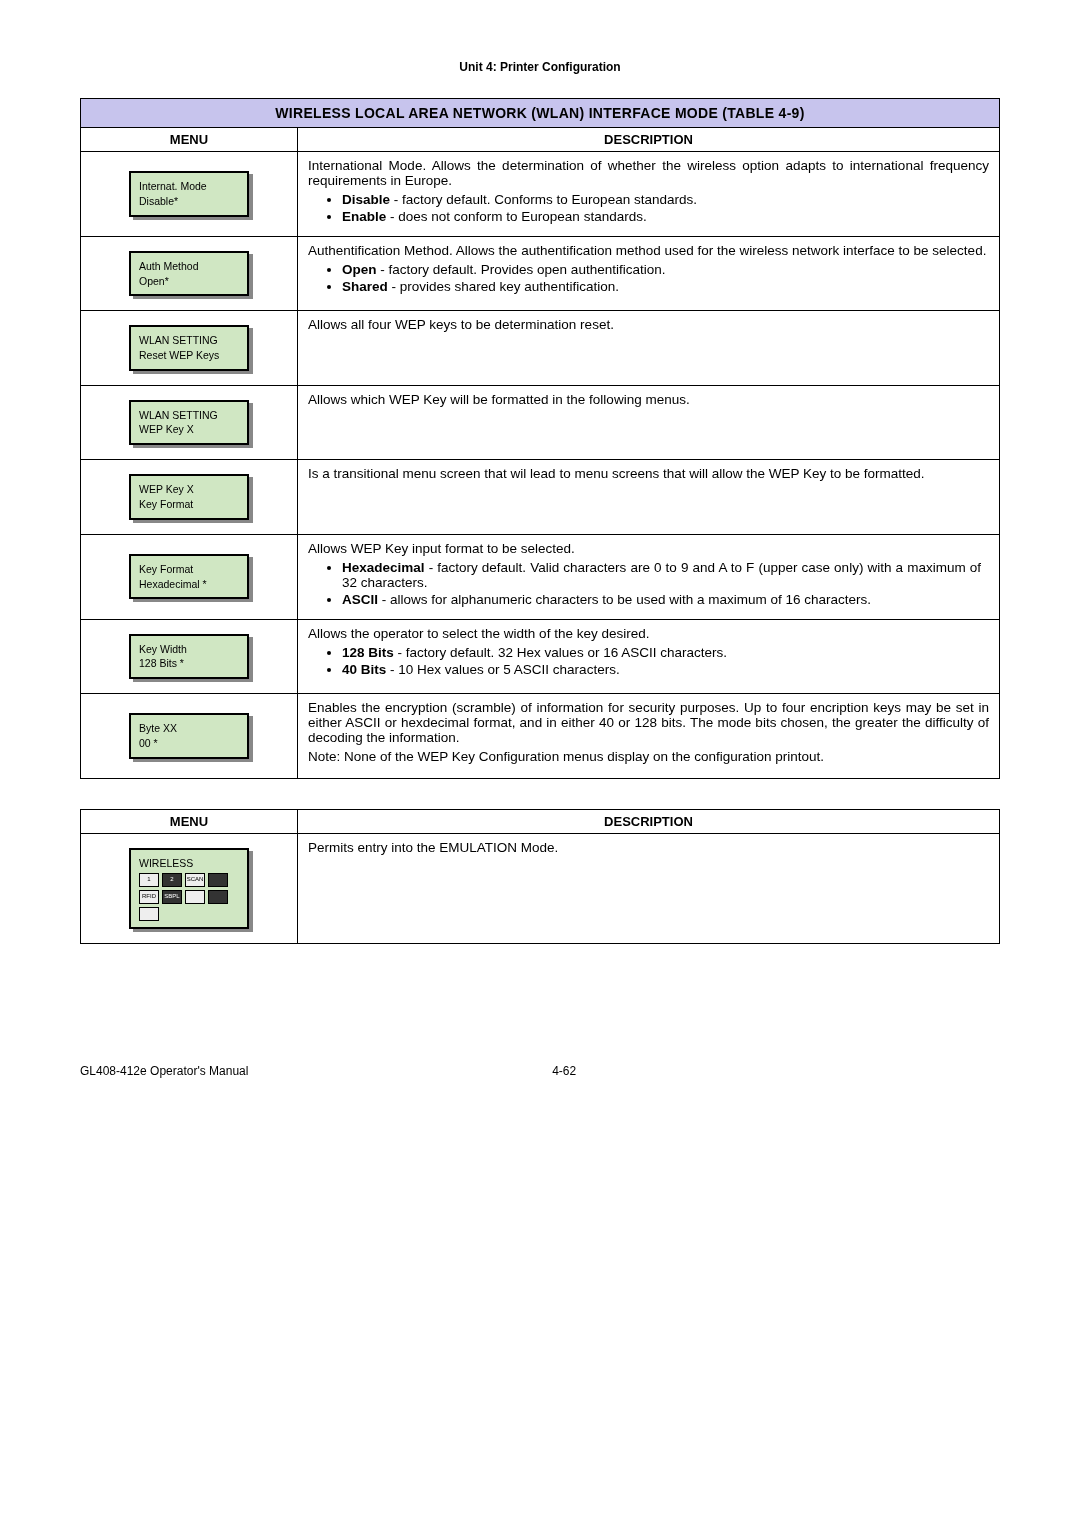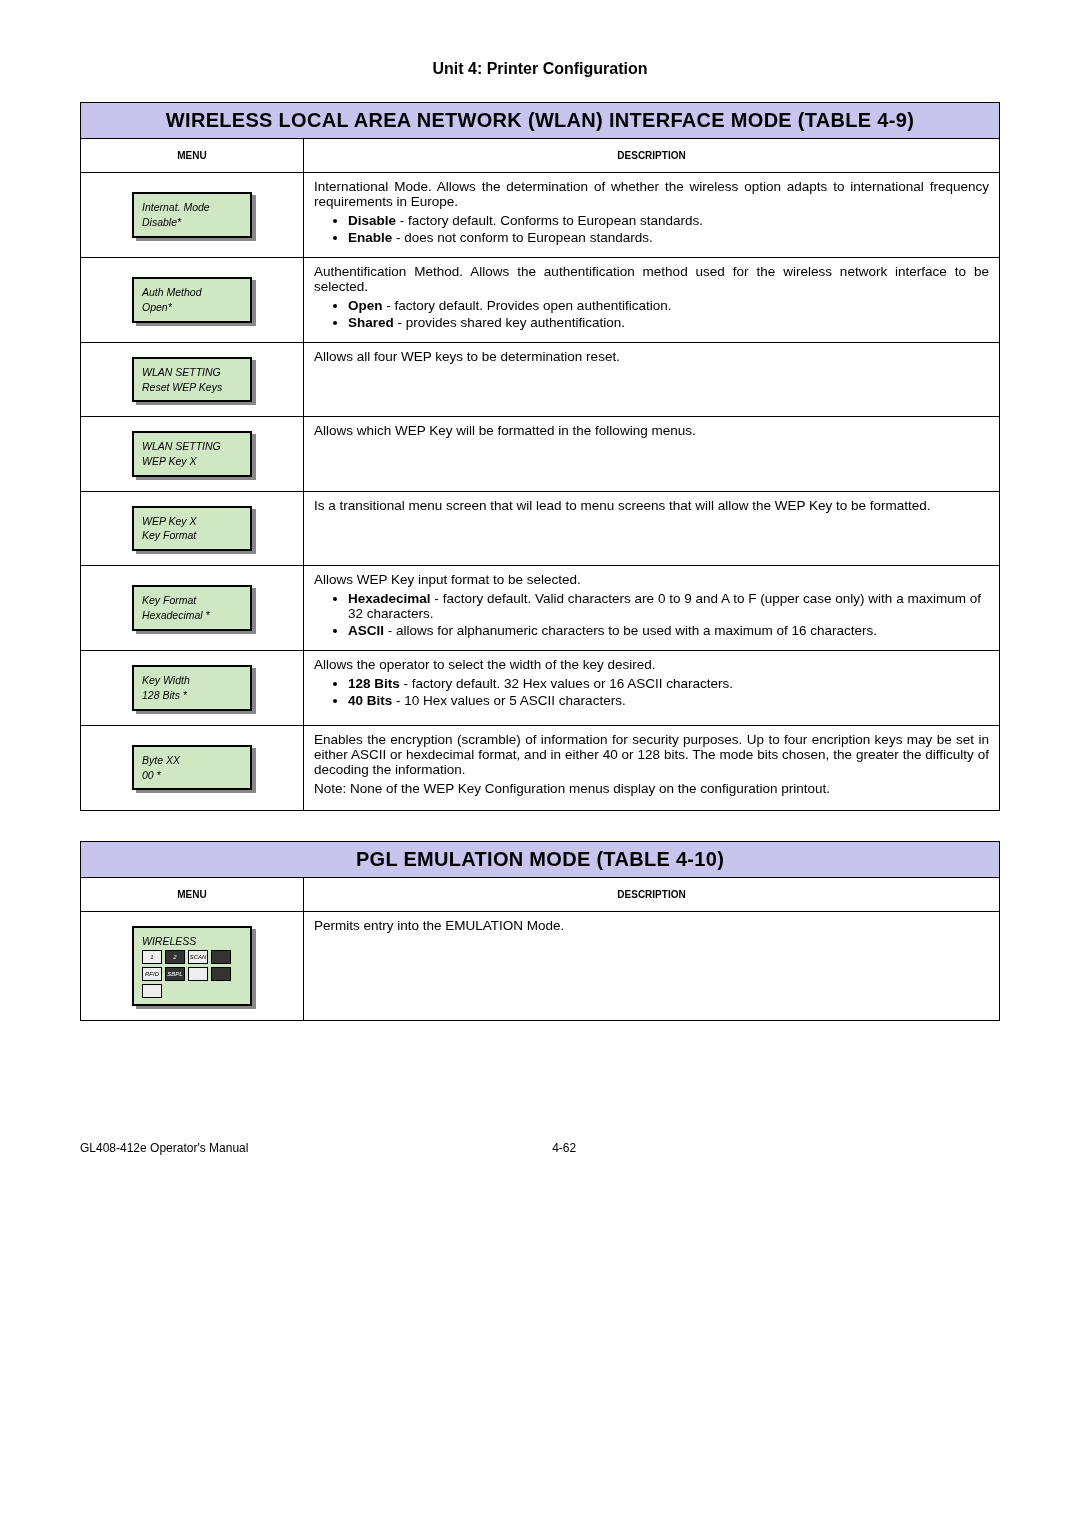--- a/index.html
+++ b/index.html
@@ -7,53 +7,52 @@
     background: #fff;
     margin: 0;
     padding: 60px 80px 40px 80px;
     font-size: 13.5px;
     color: #000;
     width: 920px;
   }
   .unit-header {
     text-align: center;
     font-weight: bold;
-    font-size: 16px;
+    font-size: 12px;
     margin-bottom: 24px;
   }
   table.cfg {
     border-collapse: collapse;
     width: 100%;
     margin-bottom: 30px;
   }
   table.cfg td, table.cfg th {
     border: 1px solid #000;
   }
   .title-row td {
     background: #c7c4ed;
     text-align: center;
     font-weight: bold;
-    font-size: 20px;
+    font-size: 14px;
     padding: 6px 4px;
     font-variant: small-caps;
     letter-spacing: 0.3px;
   }
   .header-row td {
     text-align: center;
     font-weight: bold;
-    font-size: 10px;
-    padding: 11px;
+    font-size: 13px;
+    padding: 4px;
     font-variant: small-caps;
   }
   .menu-col { width: 200px; }
   .menu-cell {
     vertical-align: middle;
     text-align: center;
     padding: 14px 8px;
-    font-style: italic;
   }
   .lcd {
     display: inline-block;
     background: #d0e7c3;
     border: 2px solid #000;
     box-shadow: 4px 3px 0 #888;
     padding: 6px 8px;
     text-align: left;
     font-size: 10.5px;
     line-height: 1.4;
@@ -173,23 +172,20 @@
         <td class="desc-cell">
           <p>Enables the encryption (scramble) of information for security purposes. Up to four encription keys may be set in either ASCII or hexdecimal format, and in either 40 or 128 bits. The mode bits chosen, the greater the difficulty of decoding the information.</p>
           <p>Note: None of the WEP Key Configuration menus display on the configuration printout.</p>
         </td>
       </tr>
     </tbody>
 </table>
 
 <table class="cfg">
   <tbody>
-      <tr class="title-row">
-        <td colspan="2">PGL EMULATION MODE (TABLE 4-10)</td>
-      </tr>
   <tr class="header-row">
     <td class="menu-col">MENU</td>
     <td>DESCRIPTION</td>
   </tr>
   </tbody>
     <tbody id="t2body">
       <tr>
         <td class="menu-cell menu-col"><div class="lcd"><span class="l1">WIRELESS</span><div class="icons">
               <div class="ico lt">1</div>
               <div class="ico">2</div>

